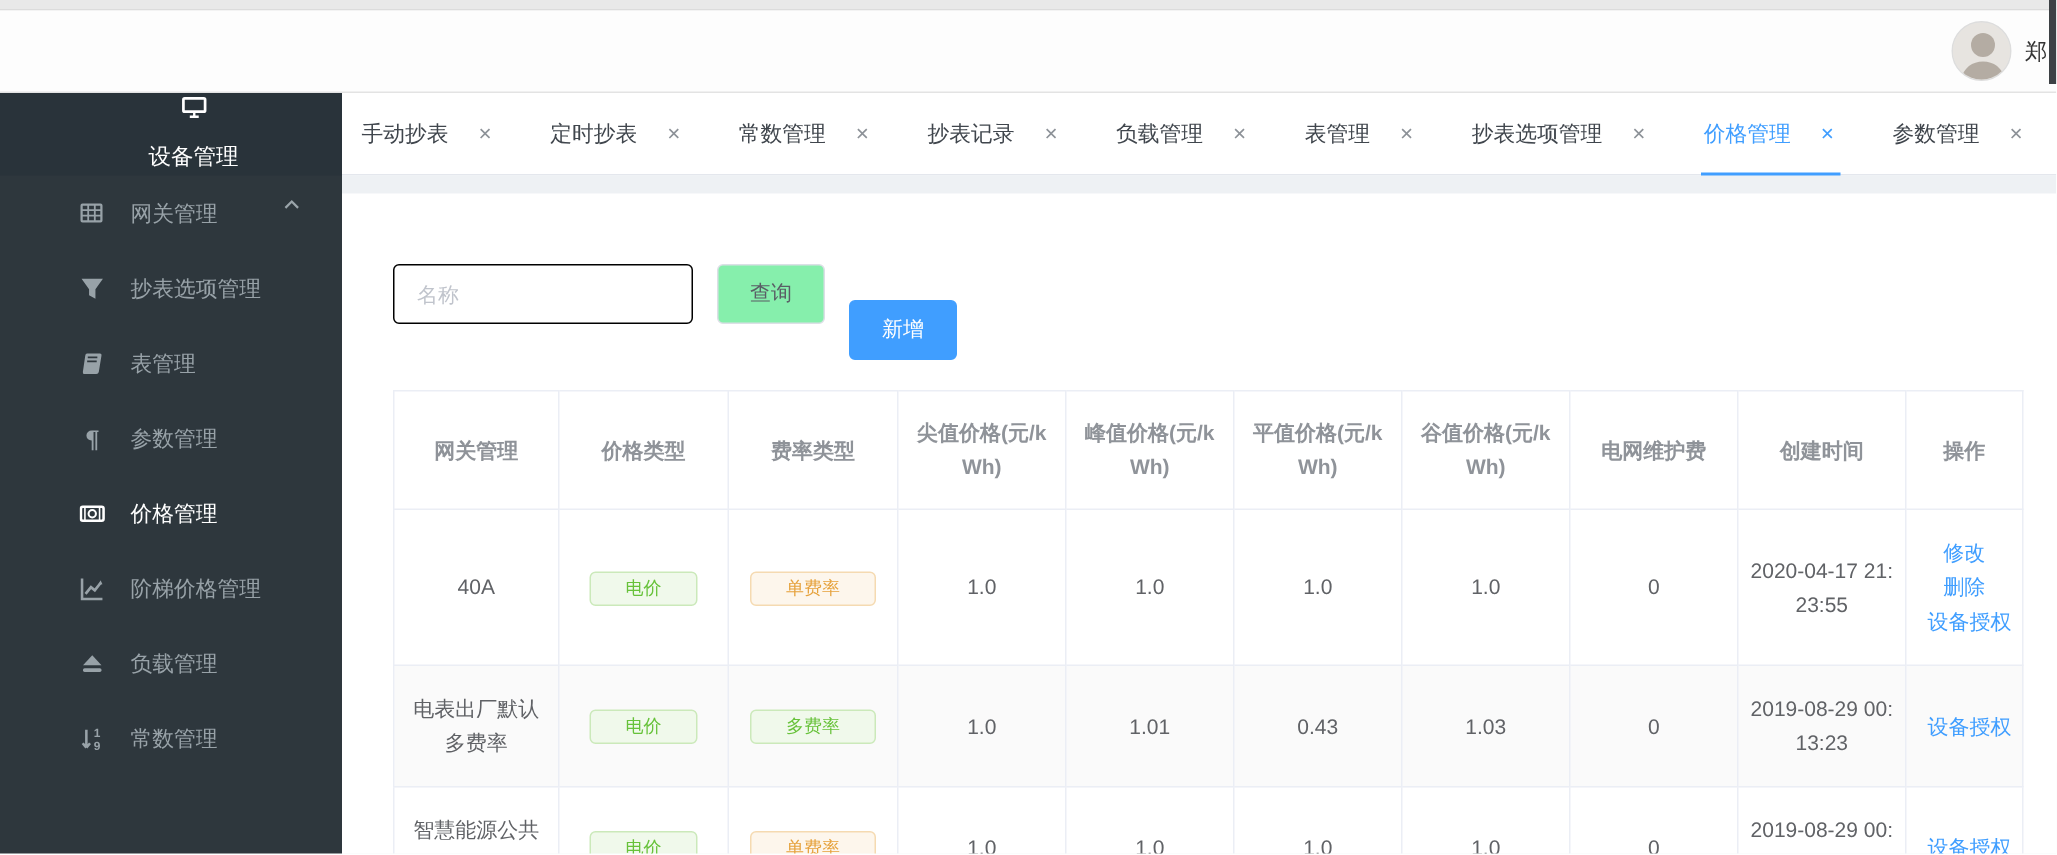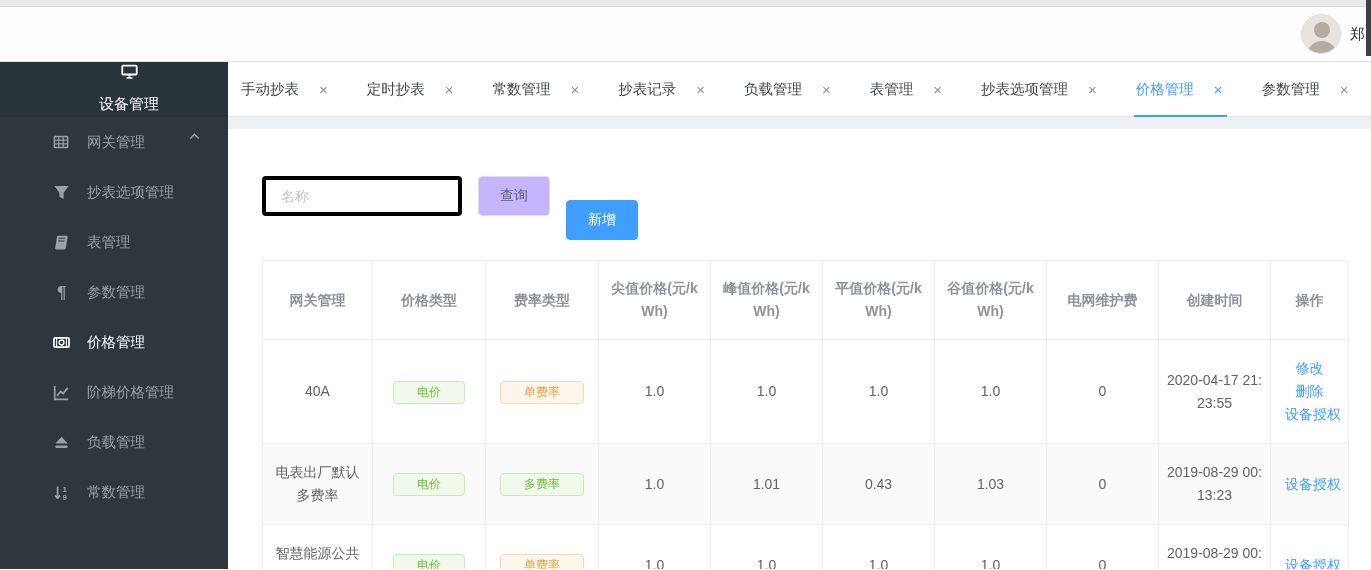--- a/index.html
+++ b/index.html
@@ -32,24 +32,24 @@
   .tab .close-icon { font-size:15px; color:#8d9298; margin-left:8px; }
   .tab.active { color:var(--accent); }
   .tab.active .close-icon { color:var(--accent); }
   .tab.active::after { content:""; position:absolute; left:-2px; right:-4px; bottom:0; height:2px; background:var(--accent); }
 
   .content { flex:1; background:#eef1f4; padding-top:12px; display:flex; min-height:0; }
   .panel { background:#fff; flex:1; padding:23px 23px 0 34px; overflow:hidden; }
 
   
   .toolbar { display:flex; align-items:center; gap:16px; }
-  .search-input { width:200px; height:40px; border:4px solid #000000; border-radius:4px; padding:0 15px; font-size:14px; color:#606266; outline:none; font-family:inherit; }
+  .search-input { width:200px; height:40px; border:1px solid #000000; border-radius:4px; padding:0 15px; font-size:14px; color:#606266; outline:none; font-family:inherit; }
   .search-input::placeholder { color:#c0c4cc; }
   .btn { height:40px; border-radius:4px; font-size:14px; cursor:pointer; font-family:inherit; }
-  .btn-plain { background:#c4b5fd; border:1px solid #dcdfe6; color:#5a5e66; padding:0 21px; }
+  .btn-plain { background:#86efac; border:1px solid #dcdfe6; color:#5a5e66; padding:0 21px; }
   .btn-primary { background:var(--accent); border:1px solid var(--accent); color:#fff; padding:0 21px;margin-top:48px; }
 
   
   .table-wrap { margin-top:20px; }
   table { border-collapse:collapse; table-layout:fixed; width:1086px; font-size:14px; color:#606266; }
   th, td { border:1px solid #ebeef5; text-align:center; word-break:break-all; line-height:23px; }
   th { color:#8f9399; font-weight:bold; padding:16px 8px; }
   td { padding:17px 8px; }
   tbody tr:nth-child(2) { background:#fafafa; }
   .badge { display:inline-block; padding:1px 23px; font-size:12px; border-radius:4px; line-height:19px; }

